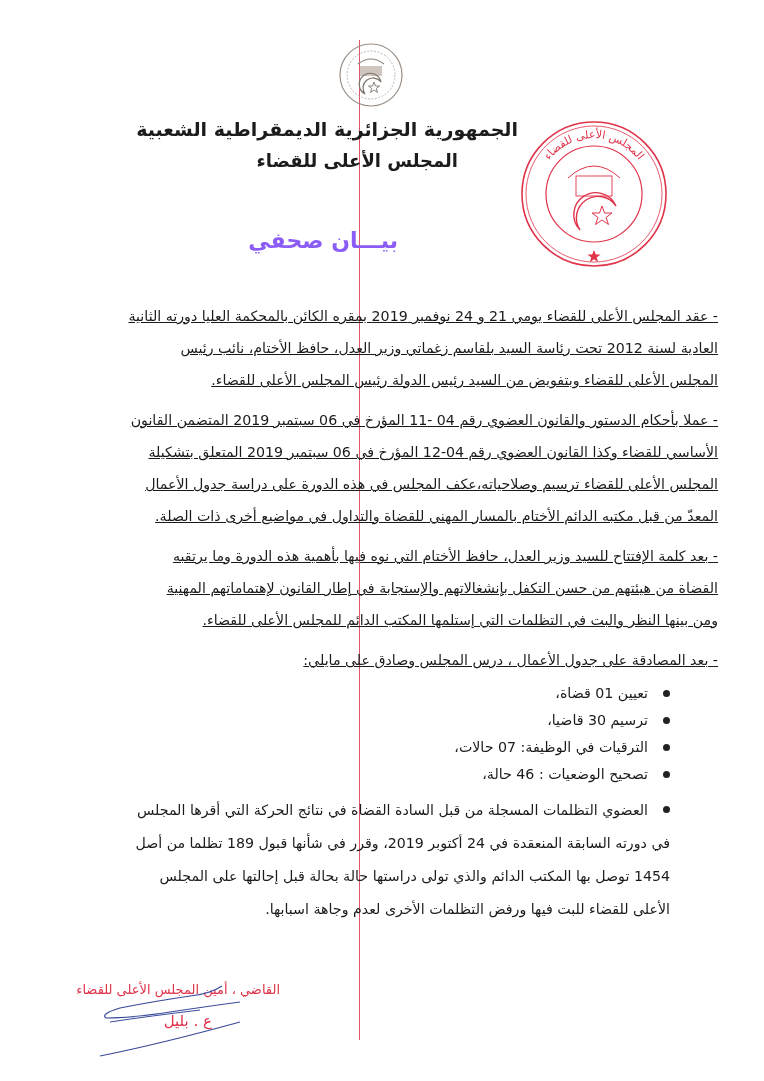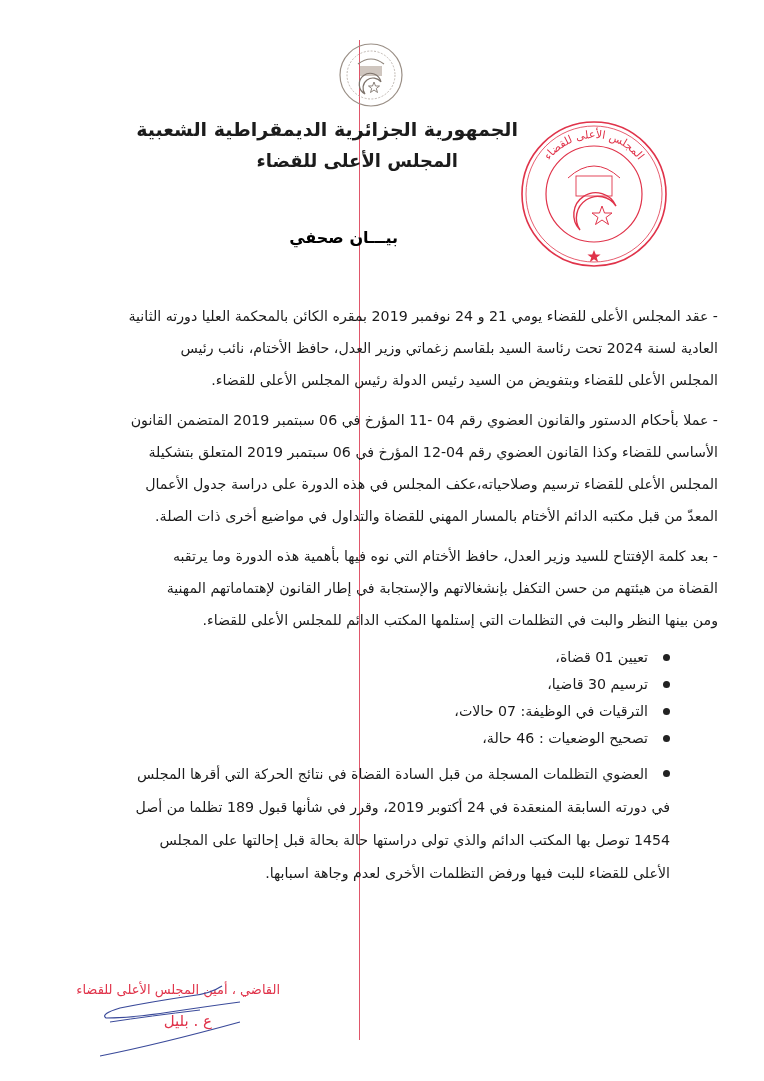--- a/index.html
+++ b/index.html
@@ -18,28 +18,28 @@
     .header-l1 {
       position: absolute; right: 210px; top: 118px; width: 420px;
       font-size: 19px; font-weight: bold; color: #1c1c1c;
     }
     .header-l2 {
       position: absolute; right: 270px; top: 150px; width: 300px;
       font-size: 18px; font-weight: bold; color: #1c1c1c;
     }
     .title {
       position: absolute; right: 330px; top: 228px; width: 200px;
-      font-size: 16px; font-weight: bold; color: #000000;
+      font-size: 22px; font-weight: bold; color: #8b5cf6;
       letter-spacing: 2px;
     }
     .body {
       position: absolute; left: 48px; width: 670px; top: 300px;
       font-size: 14.2px; line-height: 32px;
     }
-    .para { margin: 0 0 8px 0; text-align: justify; text-align-last: right; }
+    .para { margin: 0 0 8px 0; text-align: justify; text-align-last: right; text-decoration: underline; }
     .para .ln { display: block; }
     .list { list-style: none; margin: 0; padding: 0 48px 0 0; line-height: 27px; }
     .list li { position: relative; padding-right: 22px; }
     .list li::before {
       content: ""; position: absolute; right: 0; top: 10px;
       width: 7px; height: 7px; border-radius: 50%; background: #222;
     }
     .last-item { margin-top: 6px; padding-right: 48px; line-height: 33px; }
     .last-item .bullet-wrap { position: relative; padding-right: 22px; }
     .last-item .dot {
@@ -89,33 +89,36 @@
     <path d="M62 112 A22 22 0 1 1 98 88 A16 16 0 1 0 62 112 Z" fill="none" stroke="#e0334a" stroke-width="1.4"></path>
     <polygon points="84,88 86.5,95 94,95 88,99.5 90.5,106.5 84,102 77.5,106.5 80,99.5 74,95 81.5,95" fill="none" stroke="#e0334a" stroke-width="1"></polygon>
     <polygon points="76,132 77.8,136.6 82.6,136.6 78.7,139.4 80.2,144 76,141.2 71.8,144 73.3,139.4 69.4,136.6 74.2,136.6" fill="#e0334a"></polygon>
   </svg>
 
   <div class="title rtl">بيـــان صحفي</div>
 
   <div class="body rtl">
     <p class="para">
       <span class="ln">- عقد المجلس الأعلى للقضاء يومي 21 و 24 نوفمبر 2019 بمقره الكائن بالمحكمة العليا دورته الثانية</span>
-      <span class="ln">العادية لسنة 2024 تحت رئاسة السيد بلقاسم زغماتي وزير العدل، حافظ الأختام، نائب رئيس</span>
+      <span class="ln">العادية لسنة 2012 تحت رئاسة السيد بلقاسم زغماتي وزير العدل، حافظ الأختام، نائب رئيس</span>
       <span class="ln">المجلس الأعلى للقضاء وبتفويض من السيد رئيس الدولة رئيس المجلس الأعلى للقضاء.</span>
     </p>
     <p class="para">
       <span class="ln">- عملا بأحكام الدستور والقانون العضوي رقم 04 -11 المؤرخ في 06 سبتمبر 2019 المتضمن القانون</span>
       <span class="ln">الأساسي للقضاء وكذا القانون العضوي رقم 04-12 المؤرخ في 06 سبتمبر 2019 المتعلق بتشكيلة</span>
       <span class="ln">المجلس الأعلى للقضاء ترسيم وصلاحياته،عكف المجلس في هذه الدورة على دراسة جدول الأعمال</span>
       <span class="ln">المعدّ من قبل مكتبه الدائم الأختام بالمسار المهني للقضاة والتداول في مواضيع أخرى ذات الصلة.</span>
     </p>
     <p class="para">
       <span class="ln">- بعد كلمة الإفتتاح للسيد وزير العدل، حافظ الأختام التي نوه فيها بأهمية هذه الدورة وما يرتقبه</span>
       <span class="ln">القضاة من هيئتهم من حسن التكفل بإنشغالاتهم والإستجابة في إطار القانون لإهتماماتهم المهنية</span>
       <span class="ln">ومن بينها النظر والبت في التظلمات التي إستلمها المكتب الدائم للمجلس الأعلى للقضاء.</span>
+    </p>
+    <p class="para" style="margin-bottom:4px;">
+      <span class="ln">- بعد المصادقة على جدول الأعمال ، درس المجلس وصادق على مايلي:</span>
     </p>
 
     <ul class="list">
       <li>تعيين 01 قضاة،</li>
       <li>ترسيم 30 قاضيا،</li>
       <li>الترقيات في الوظيفة: 07 حالات،</li>
       <li>تصحيح الوضعيات : 46 حالة،</li>
     </ul>
 
     <div class="last-item">

